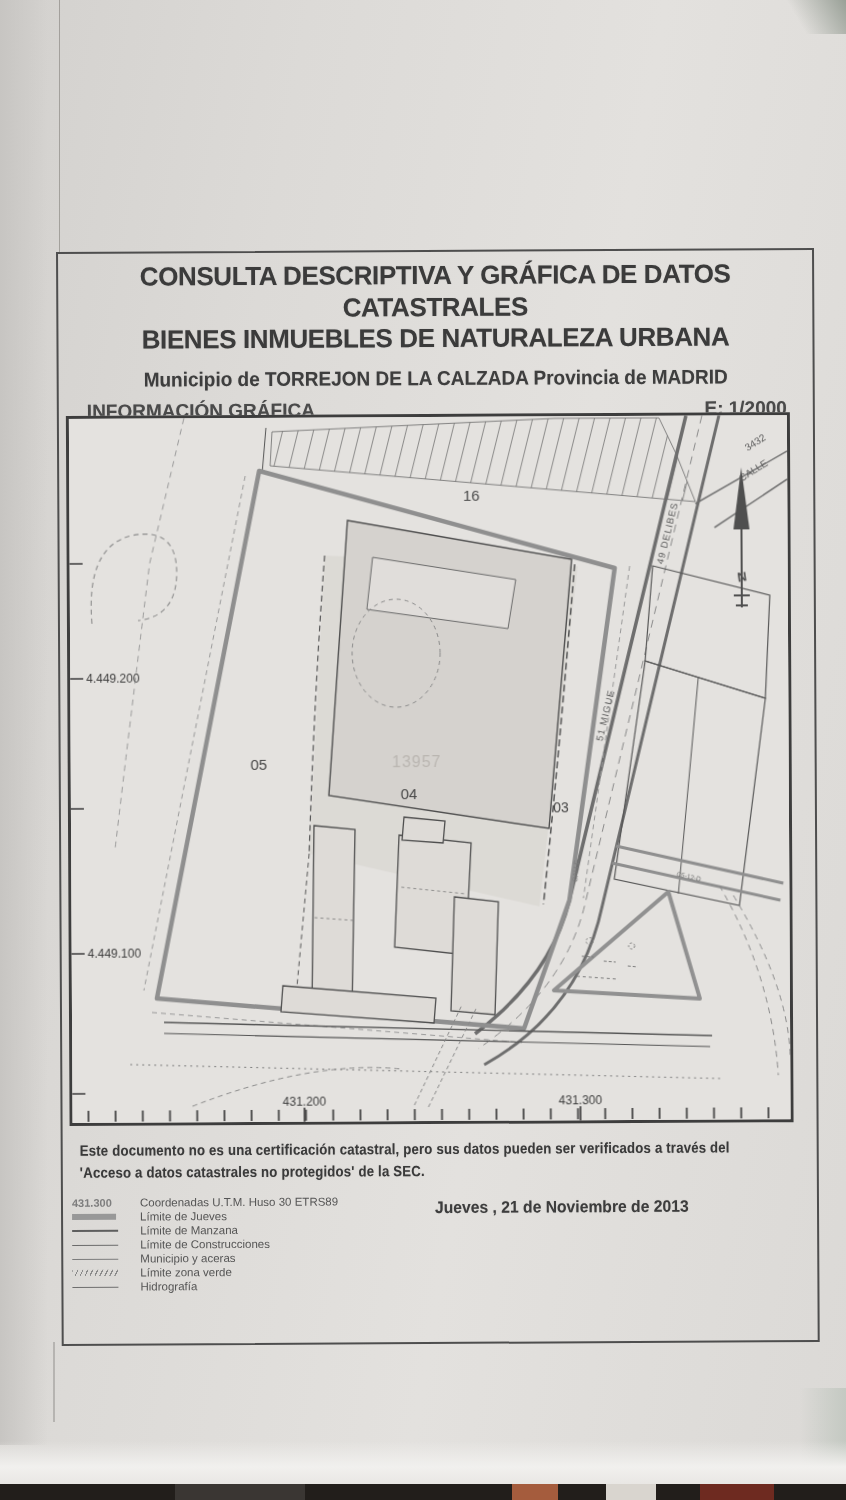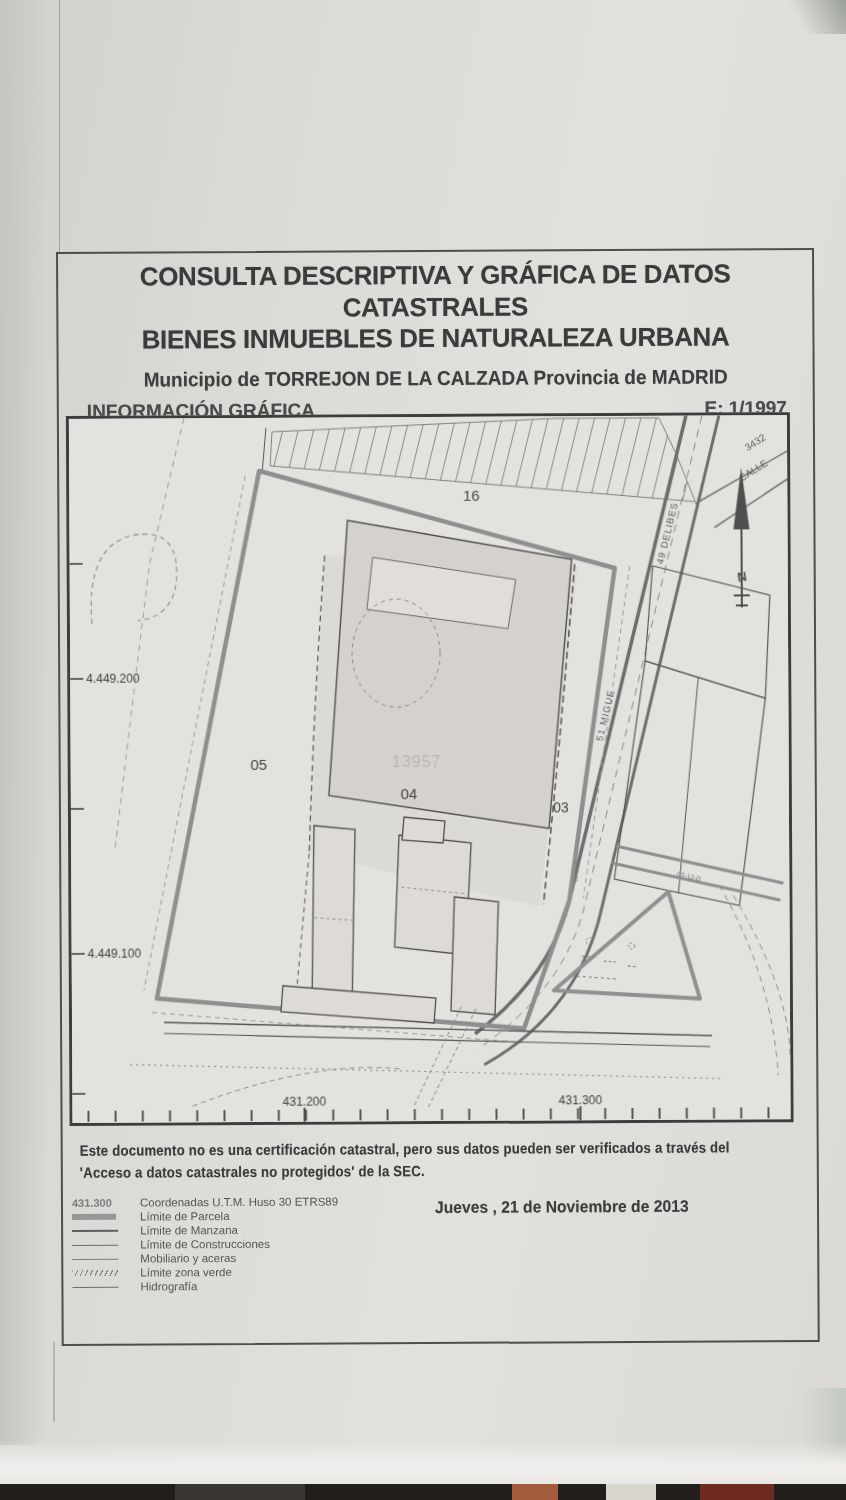--- a/index.html
+++ b/index.html
@@ -77,21 +77,21 @@
   <div class="left-line-below"></div>
 
   <div class="doc">
 
     <div class="title1 txt">CONSULTA DESCRIPTIVA Y GRÁFICA DE DATOS CATASTRALES</div>
     <div class="title2 txt">BIENES INMUEBLES DE NATURALEZA URBANA</div>
     <div class="muni txt">Municipio de TORREJON DE LA CALZADA Provincia de MADRID</div>
 
     <div class="subrow txt">
       <span>INFORMACIÓN GRÁFICA</span>
-      <span>E: 1/1997</span>
+      <span>E: 1/2000</span>
     </div>
 
     <div class="map-frame">
       <svg width="718" height="704" viewBox="0 0 718 704">
         <defs>
           <pattern id="hatch" width="15" height="15" patternUnits="userSpaceOnUse" patternTransform="rotate(14)">
             <line x1="0" y1="0" x2="0" y2="15" stroke="#5a5a5a" stroke-width="1.3"></line>
           </pattern>
         </defs>
 
@@ -226,39 +226,39 @@
 
     <div class="legend">
       <div class="legend-row">
         <span class="sw sw-coord">431.300</span>
         <span>Coordenadas U.T.M. Huso 30 ETRS89</span>
       </div>
       <div class="legend-row">
         <span class="sw">
             <span class="sw-line sw-manzana"></span>
           </span>
-        <span>Límite de Parcela</span>
+        <span>Límite de Jueves</span>
       </div>
       <div class="legend-row">
         <span class="sw">
             <span class="sw-line sw-parcela"></span>
           </span>
         <span>Límite de Manzana</span>
       </div>
       <div class="legend-row">
         <span class="sw">
             <span class="sw-line sw-constr"></span>
           </span>
         <span>Límite de Construcciones</span>
       </div>
       <div class="legend-row">
         <span class="sw">
             <span class="sw-line sw-mobiliario"></span>
           </span>
-        <span>Mobiliario y aceras</span>
+        <span>Municipio y aceras</span>
       </div>
       <div class="legend-row">
         <span class="sw">
             <span class="sw-line sw-verde"></span>
           </span>
         <span>Límite zona verde</span>
       </div>
       <div class="legend-row">
         <span class="sw">
             <span class="sw-line sw-hidro"></span>

